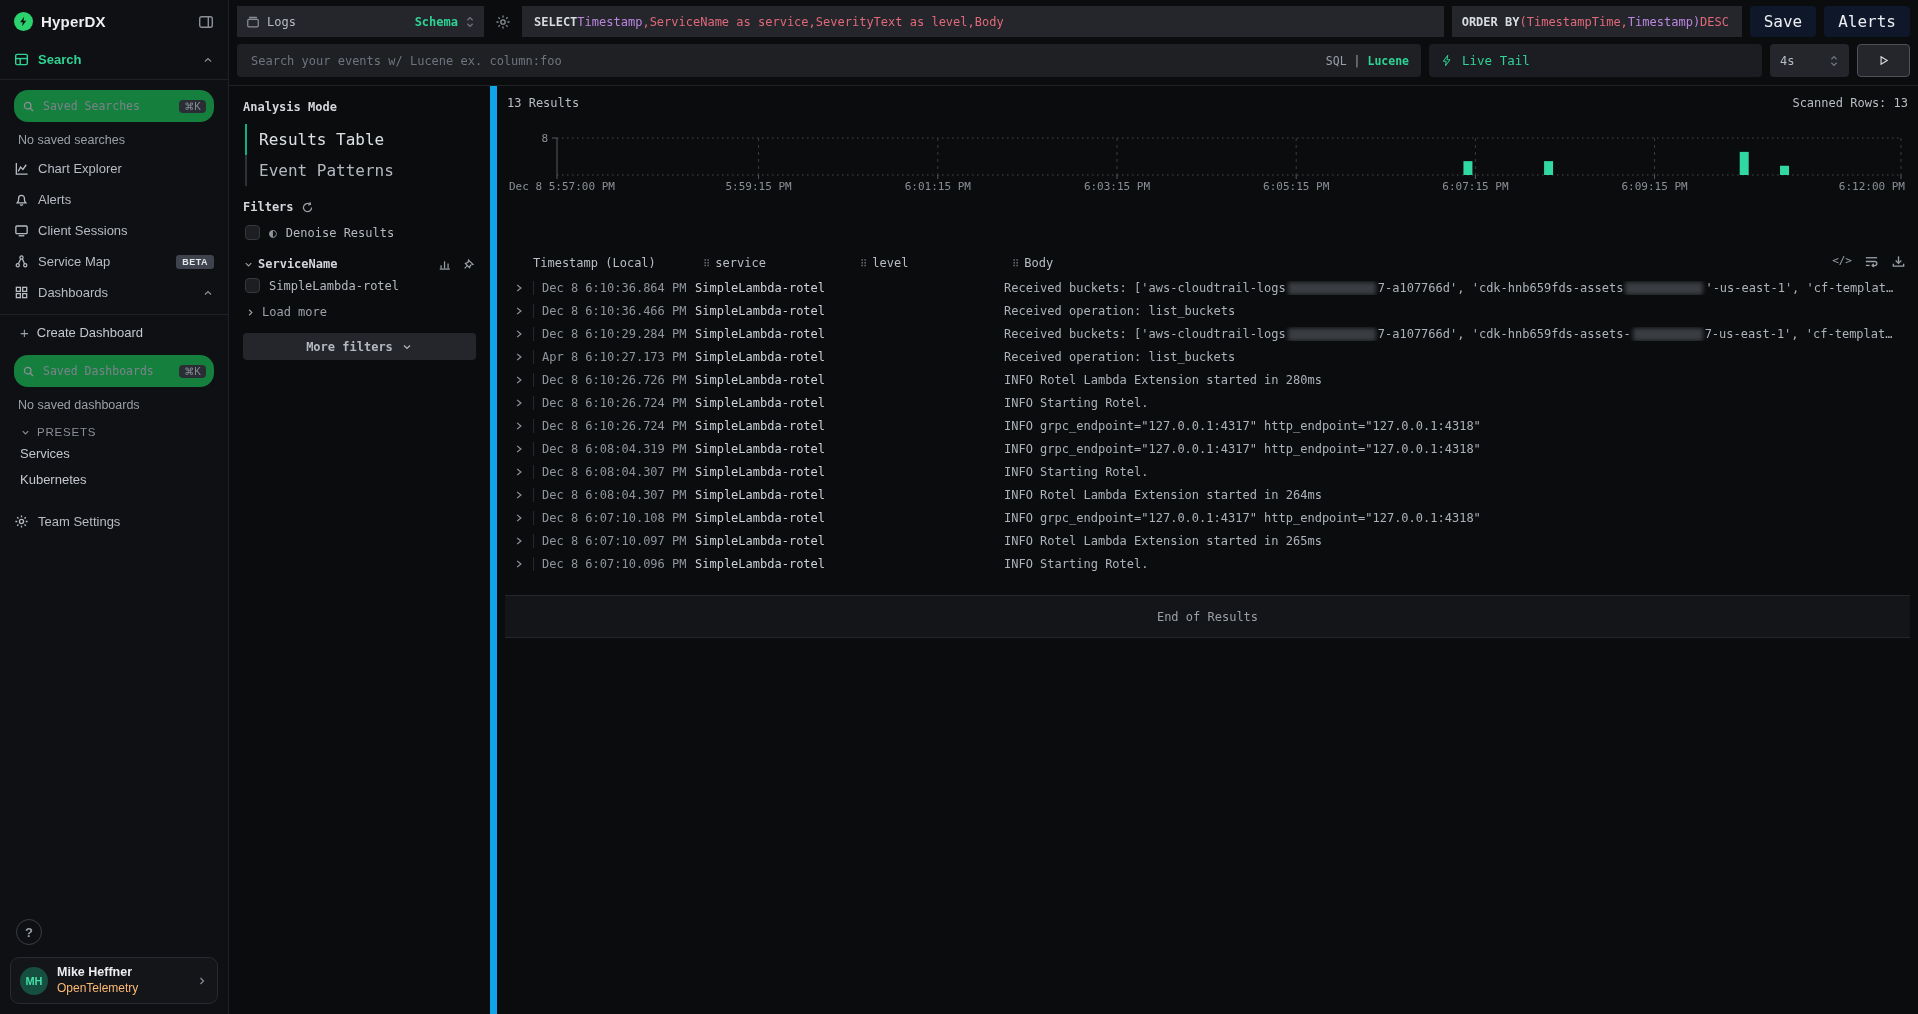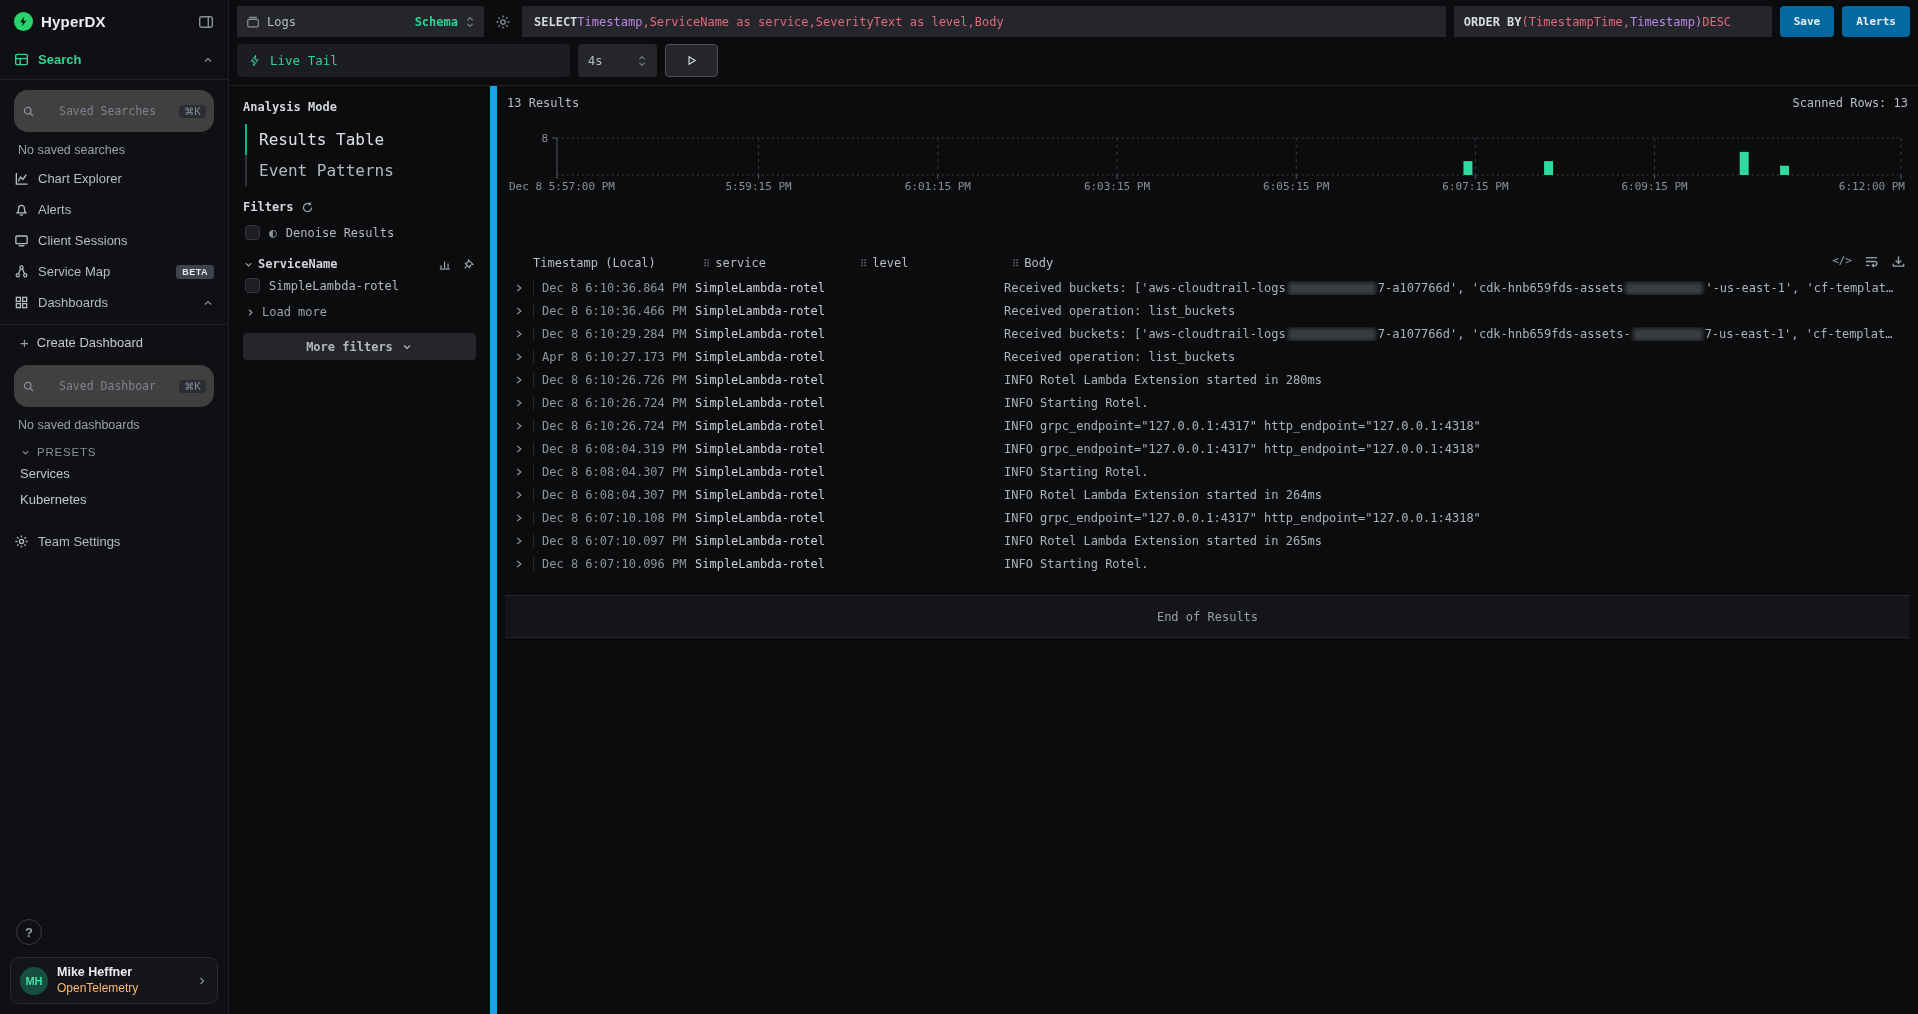--- a/index.html
+++ b/index.html
@@ -19,22 +19,22 @@
              display:flex; flex-direction:column; }
   .sb-logo-row { display:flex; align-items:center; padding:12px 14px 10px 14px; }
   .logo-mark { width:19px; height:19px; border-radius:50%; background:#2bd36e; color:#0b0c0e;
                display:flex; align-items:center; justify-content:center; margin-right:8px; }
   .logo-name { font-weight:bold; font-size:15px; color:#eceef1; letter-spacing:.2px; flex:1; }
   .panel-toggle { color:#8a8f98; cursor:pointer; }
   .sb-item { display:flex; align-items:center; gap:9px; padding:8px 14px; color:#b7bcc4; cursor:pointer; }
   .sb-item .lbl { flex:1; }
   .sb-item.green { color:#2fd394; font-weight:bold; }
   .sb-divider { border-top:1px solid #1f2127; }
-  .pill { margin:10px 14px 4px 14px; height:42px; background:#404040; border-radius:14px;
-          display:flex; align-items:center; padding:0 8px; gap:22px; }
+  .pill { margin:10px 14px 4px 14px; height:32px; background:#15803d; border-radius:14px;
+          display:flex; align-items:center; padding:0 8px; gap:6px; }
   .pill input { flex:1; min-width:0; background:transparent; border:0; outline:none;
                 color:#c8ccd2; font-family:"DejaVu Sans Mono", monospace; font-size:11.5px; }
   .pill input::placeholder { color:#7c828c; }
   .kbd { background:#2a2d33; color:#8a8f98; border-radius:4px; font-size:10px; padding:1px 5px; }
   .muted-line { color:#9aa0a8; padding:7px 14px 6px 18px; font-size:12.5px; }
   .create-row { display:flex; align-items:center; gap:8px; color:#c3c8cf; padding:9px 14px 4px 20px; cursor:pointer; }
   .presets-row { display:flex; align-items:center; gap:6px; color:#8a8f98; font-size:11.5px;
                  letter-spacing:.8px; padding:8px 14px 2px 20px; cursor:pointer; }
   .preset-item { color:#c3c8cf; padding:6px 14px 5px 20px; cursor:pointer; }
   .beta { background:#3e434d; color:#e3e6ea; font-size:9px; font-weight:bold; letter-spacing:.5px;
@@ -54,26 +54,26 @@
   #right { flex:1; display:flex; flex-direction:column; min-width:0; }
   #topbar { padding:6px 8px 8px 8px; }
   .tb-row { display:flex; align-items:center; gap:8px; }
   .tb-row + .tb-row { margin-top:7px; }
   .box { background:#24262b; border-radius:0; display:flex; align-items:center; height:31px; }
   .src-box { width:247px; padding:0 9px; gap:7px; color:#b7bcc4; cursor:pointer; }
   .src-box .lbl { flex:1; font-size:12px; }
   .schema { color:#2fd394; font-weight:bold; font-size:12px; }
   .gearbtn { color:#8a8f98; padding:0 3px; cursor:pointer; }
   .sql-box { flex:1; padding:0 12px; font-size:12px; overflow:hidden; white-space:nowrap; }
-  .orderby-box { width:318px; padding:0 10px; font-size:12px; white-space:nowrap; overflow:hidden; }
+  .orderby-box { width:290px; padding:0 10px; font-size:12px; white-space:nowrap; overflow:hidden; }
   .tok-kw { color:#d8dbe0; font-weight:bold; }
   .tok-p  { color:#bb86e0; }
   .tok-r  { color:#e0697a; }
-  .btn { background:#0369a1; border-radius:4px; height:31px; display:flex; align-items:center;
-         padding:0 14px; color:#eceef1; font-weight:bold; font-size:11px; cursor:pointer; }
+  .btn { background:#0f172a; border-radius:4px; height:31px; display:flex; align-items:center;
+         padding:0 14px; color:#eceef1; font-weight:normal; font-size:16px; cursor:pointer; }
   .search-wrap { flex:1; height:33px; background:#1e2024; border-radius:4px; display:flex; align-items:center; padding:0 12px; gap:10px; }
   .search-wrap input { flex:1; background:transparent; border:0; outline:none; color:#c8ccd2;
                        font-family:"DejaVu Sans Mono", monospace; font-size:12px; }
   .search-wrap input::placeholder { color:#6f757f; }
   .lang { font-size:11.5px; color:#9aa0a8; white-space:nowrap; }
   .lang .lucene { color:#2fd394; font-weight:bold; }
   .livetail { width:333px; height:33px; background:#1b1d22; border-radius:4px; display:flex;
               align-items:center; gap:9px; padding:0 12px; color:#2fd394; font-size:12.5px; cursor:pointer; }
   .interval { width:79px; height:33px; background:#24262b; border-radius:4px; display:flex;
               align-items:center; justify-content:space-between; padding:0 10px; color:#b7bcc4; font-size:12px; cursor:pointer; }
@@ -302,20 +302,24 @@
             <span class="tok-kw">ORDER BY </span>
             <span class="tok-r">(</span>
             <span class="tok-r">TimestampTime, </span>
             <span class="tok-p">Timestamp)</span>
             <span class="tok-r"> DESC</span>
           </div>
         <div class="btn mono">Save</div>
         <div class="btn mono">Alerts</div>
       </div>
       <div class="tb-row">
+        <div class="search-wrap">
+          <input placeholder="Search your events w/ Lucene ex. column:foo" style="">
+          <span class="lang mono"><span>SQL</span> <span>|</span> <span class="lucene">Lucene</span></span>
+        </div>
         <div class="livetail mono">
           <svg class="ic" width="12" height="13" viewBox="0 0 16 16">
               <path d="M9 1 L3 9h4l-1 6 6-8H8z" fill="none" stroke="currentColor" stroke-width="1.3"></path>
             </svg>
           <span>Live Tail</span>
         </div>
         <div class="interval mono">
           <span>4s</span>
           <svg class="ic" width="10" height="14" viewBox="0 0 10 16" fill="none" stroke="#6f757f" stroke-width="1.5">
               <polyline points="2,6 5,3 8,6"></polyline>

